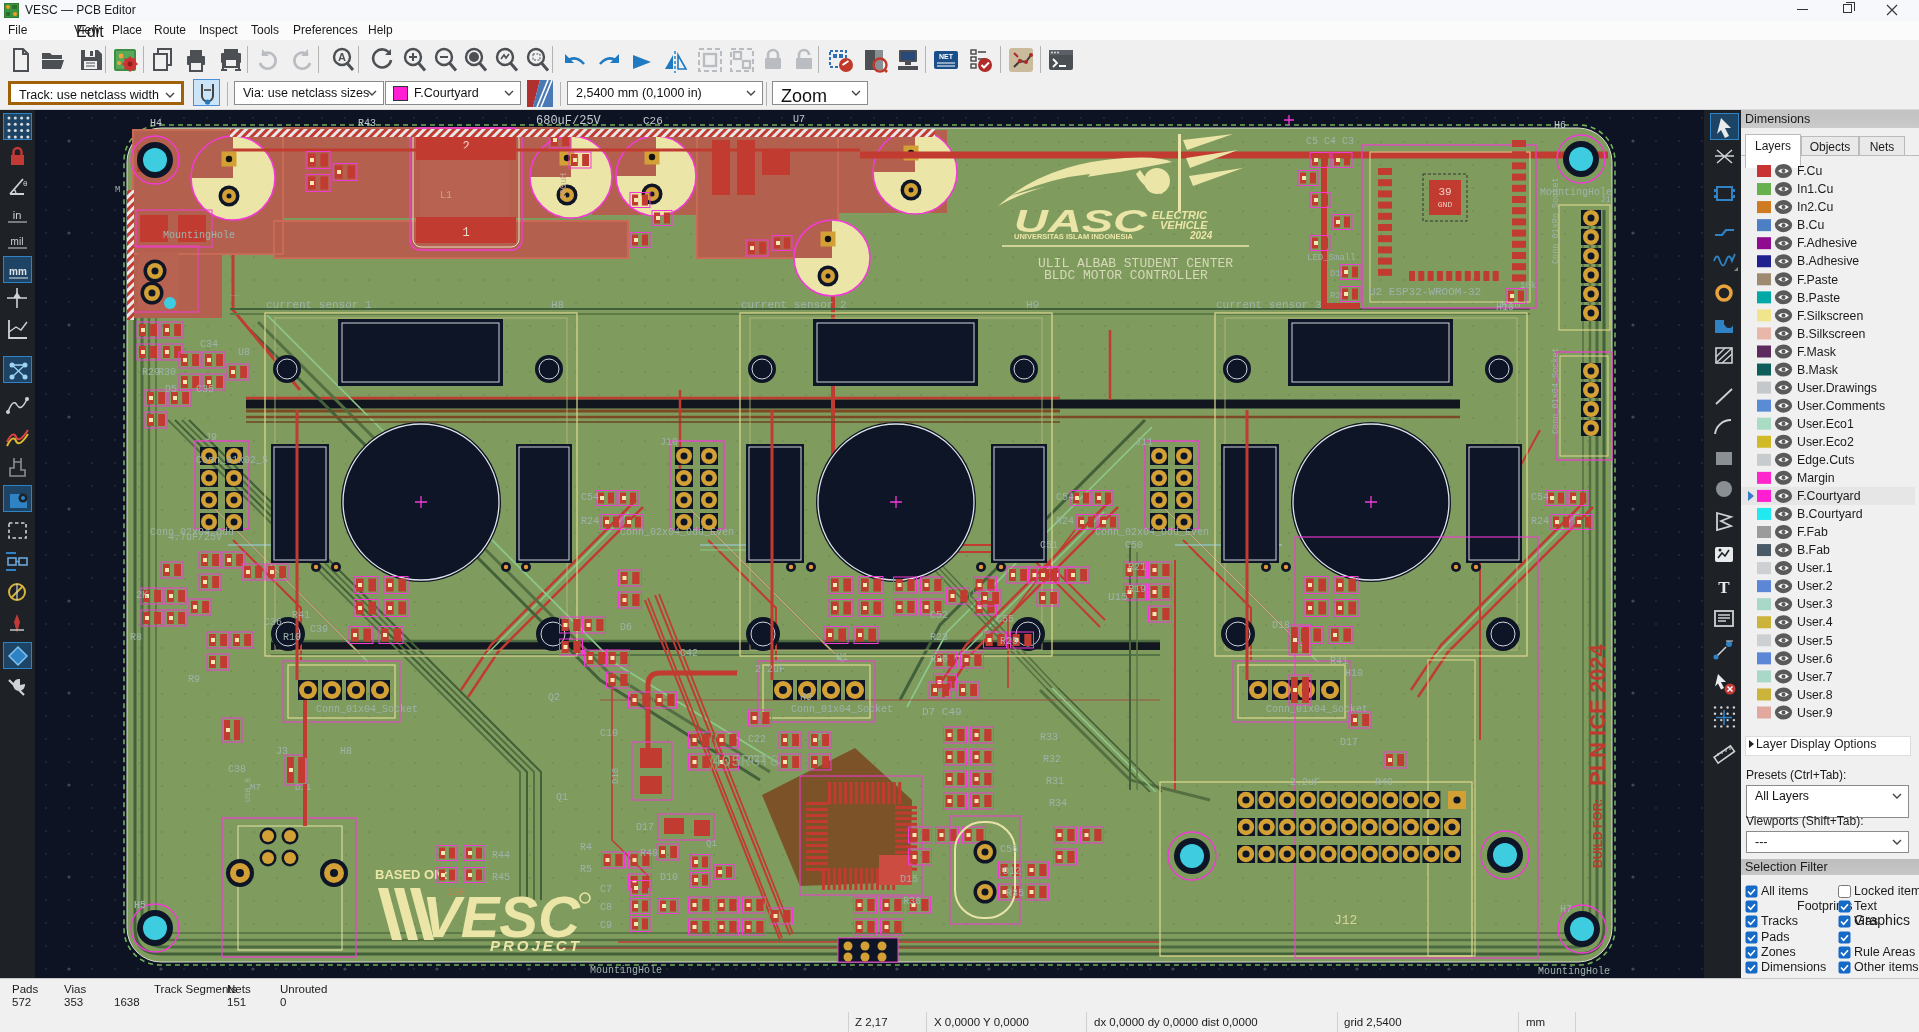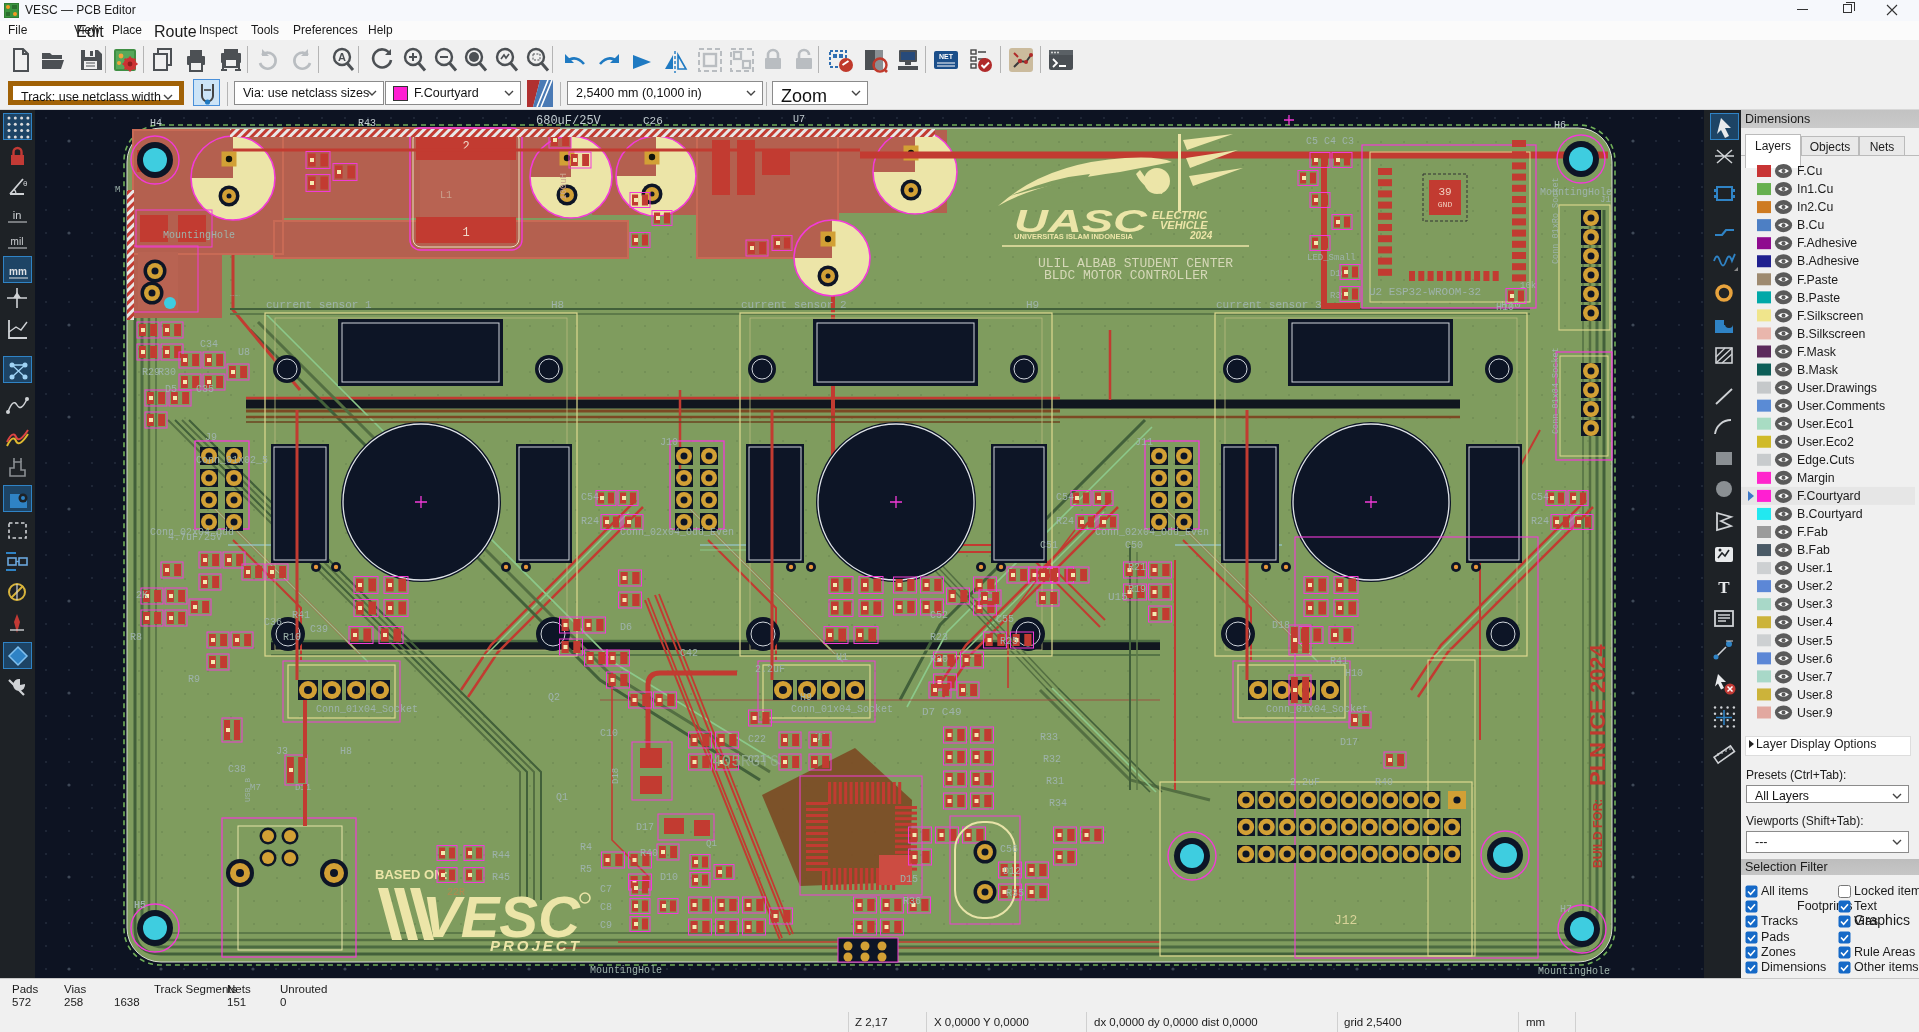--- a/index.html
+++ b/index.html
@@ -19,21 +19,21 @@
  <div style="position:absolute;left:1846px;top:2px;width:9px;height:9px;border-top:1px solid #333;border-right:1px solid #333;"></div>
  <svg style="position:absolute;left:1886px;top:4px" width="12" height="12" viewBox="0 0 12 12">
       <path d="M1 1 L11 11 M11 1 L1 11" stroke="#333" stroke-width="1.1"></path>
     </svg>
 </div>
 <div style="position:absolute;left:0;top:21px;width:1919px;height:19px;background:#fbfbfb;">
     <div style="position:absolute;left:8px;top:2px;font-size:12px;color:#1b1b1b;">File</div>
     <div style="position:absolute;left:40px;top:2px;font-size:16px;color:#1b1b1b;margin-left:36px;">Edit</div>
     <div style="position:absolute;left:74px;top:2px;font-size:12px;color:#1b1b1b;">View</div>
     <div style="position:absolute;left:112px;top:2px;font-size:12px;color:#1b1b1b;">Place</div>
-    <div style="position:absolute;left:154px;top:2px;font-size:16px;color:#1b1b1b;">Route</div>
+    <div style="position:absolute;left:154px;top:2px;font-size:12px;color:#1b1b1b;">Route</div>
     <div style="position:absolute;left:199px;top:2px;font-size:12px;color:#1b1b1b;">Inspect</div>
     <div style="position:absolute;left:251px;top:2px;font-size:12px;color:#1b1b1b;">Tools</div>
     <div style="position:absolute;left:293px;top:2px;font-size:12px;color:#1b1b1b;">Preferences</div>
     <div style="position:absolute;left:368px;top:2px;font-size:12px;color:#1b1b1b;">Help</div>
   </div>
 <div style="position:absolute;left:0;top:40px;width:1919px;height:38px;background:#f0f0f0;">
     <div style="position:absolute;left:105px;top:6px;width:1px;height:27px;background:#b4b4b4;"></div>
     <div style="position:absolute;left:143px;top:6px;width:1px;height:27px;background:#b4b4b4;"></div>
     <div style="position:absolute;left:247px;top:6px;width:1px;height:27px;background:#b4b4b4;"></div>
     <div style="position:absolute;left:318px;top:6px;width:1px;height:27px;background:#b4b4b4;"></div>
@@ -200,21 +200,21 @@
     <svg style="position:absolute;left:1048px;top:7px" width="26" height="26" viewBox="0 0 26 26">
       <rect x="1" y="3" width="24" height="20" rx="2" fill="#4a4f54"></rect>
       <rect x="1" y="3" width="24" height="5" fill="#5a6065"></rect>
       <circle cx="4" cy="5.5" r="1" fill="#ddd"></circle>
       <circle cx="7" cy="5.5" r="1" fill="#ddd"></circle>
       <circle cx="10" cy="5.5" r="1" fill="#ddd"></circle>
       <path d="M5 12 l4 4 -4 4 M11 19 h7" stroke="#fff" stroke-width="1.8" fill="none"></path>
     </svg>
   </div>
 <div style="position:absolute;left:0;top:78px;width:1919px;height:32px;background:#f0f0f0;border-bottom:1px solid #d8d8d8;">
-    <div style="position:absolute;left:8px;top:3px;width:176px;height:24px;background:#fff;border:5px solid #a16207;">
+    <div style="position:absolute;left:8px;top:3px;width:176px;height:24px;background:#fff;border:3px solid #a16207;">
 <div style="position:absolute;left:8px;top:4px;font-size:12.5px;color:#111;">Track: use netclass width</div>
 <svg style="position:absolute;right:6px;top:8px" width="10" height="8">
         <path d="M1 1 l4 4 4-4" stroke="#444" stroke-width="1.4" fill="none"></path>
       </svg>
     </div>
     <div style="position:absolute;left:193px;top:1px;width:27px;height:27px;background:#cce4f7;border:1px solid #4a90d9;">
       <svg width="27" height="27" viewBox="0 0 27 27">
         <path d="M8 4 v12 a5.5 5.5 0 0 0 11 0 V4" fill="none" stroke="#444" stroke-width="2"></path>
         <path d="M10 10 h7" stroke="#444" stroke-width="1.6"></path>
         <circle cx="13.5" cy="22" r="2.6" fill="#1f7ac2"></circle>
@@ -2533,21 +2533,21 @@
       <rect x="16" y="549.5" width="14" height="12" fill="#e2a8a0"></rect>
       <ellipse cx="42.5" cy="555.5" rx="8.6" ry="7" fill="#5a5a5a"></ellipse>
       <path d="M37.1 555.5 q5.4 -4.6 10.8 0 q-5.4 4.6 -10.8 0z" fill="#fff"></path>
       <circle cx="42.5" cy="555.5" r="2" fill="#5a5a5a"></circle>
       <text x="56" y="559.7" font-size="12.3" fill="#1b1b1b" font-family="Liberation Sans">User.9</text>
     </svg>
     <div style="position:absolute;left:4px;top:626px;width:166px;height:20px;background:#fff;border:1px solid #ddd;"><svg width="10" height="12" style="vertical-align:-2px">
         <path d="M3 2 l5 4 -5 4z" fill="#222"></path>
       </svg><span style="font-size:12.3px">Layer Display Options</span></div>
     <div style="position:absolute;left:5px;top:658px;">Presets (Ctrl+Tab):</div>
-    <div style="position:absolute;left:5px;top:675px;width:163px;height:18px;background:#fff;border:1px solid #8b8b8b;">
+    <div style="position:absolute;left:5px;top:675px;width:163px;height:33px;background:#fff;border:1px solid #8b8b8b;">
 <div style="position:absolute;left:8px;top:3px;font-size:12.3px;color:#111;">All Layers</div>
 <svg style="position:absolute;right:6px;top:7px" width="10" height="8">
         <path d="M1 1 l4 4 4-4" stroke="#444" stroke-width="1.4" fill="none"></path>
       </svg>
     </div>
     <div style="position:absolute;left:5px;top:704px;">Viewports (Shift+Tab):</div>
     <div style="position:absolute;left:5px;top:721px;width:163px;height:22px;background:#fff;border:1px solid #8b8b8b;">
 <div style="position:absolute;left:8px;top:3px;font-size:12.5px;color:#111;">---</div>
 <svg style="position:absolute;right:6px;top:7px" width="10" height="8">
         <path d="M1 1 l4 4 4-4" stroke="#444" stroke-width="1.4" fill="none"></path>
@@ -2611,21 +2611,21 @@
     <svg style="position:absolute;left:97px;top:851.15px" width="13" height="13">
       <rect x="0.5" y="0.5" width="12" height="12" rx="2" fill="#1569c7"></rect>
       <path d="M3 6.5 l2.6 2.8 4.4-5" stroke="#fff" stroke-width="1.6" fill="none"></path>
     </svg>
     <div style="position:absolute;left:113px;top:850.15px;font-size:12.5px;white-space:nowrap;">Other items</div>
   </div>
 <div style="position:absolute;left:0;top:978px;width:1919px;height:54px;background:#f0f0f0;border-top:1px solid #c8c8c8;font-size:11.5px;color:#1b1b1b;">
     <div style="position:absolute;left:12px;top:4px;">Pads</div>
     <div style="position:absolute;left:12px;top:17px;">572</div>
     <div style="position:absolute;left:64px;top:4px;">Vias</div>
-    <div style="position:absolute;left:64px;top:17px;">258</div>
+    <div style="position:absolute;left:64px;top:17px;">353</div>
     <div style="position:absolute;left:114px;top:4px;margin-left:40px;">Track Segments</div>
     <div style="position:absolute;left:114px;top:17px;">1638</div>
     <div style="position:absolute;left:227px;top:4px;">Nets</div>
     <div style="position:absolute;left:227px;top:17px;">151</div>
     <div style="position:absolute;left:280px;top:4px;">Unrouted</div>
     <div style="position:absolute;left:280px;top:17px;">0</div>
     <div style="position:absolute;left:848px;top:33px;width:1px;height:20px;background:#d0d0d0;"></div>
     <div style="position:absolute;left:926px;top:33px;width:1px;height:20px;background:#d0d0d0;"></div>
     <div style="position:absolute;left:1086px;top:33px;width:1px;height:20px;background:#d0d0d0;"></div>
     <div style="position:absolute;left:1337px;top:33px;width:1px;height:20px;background:#d0d0d0;"></div>

